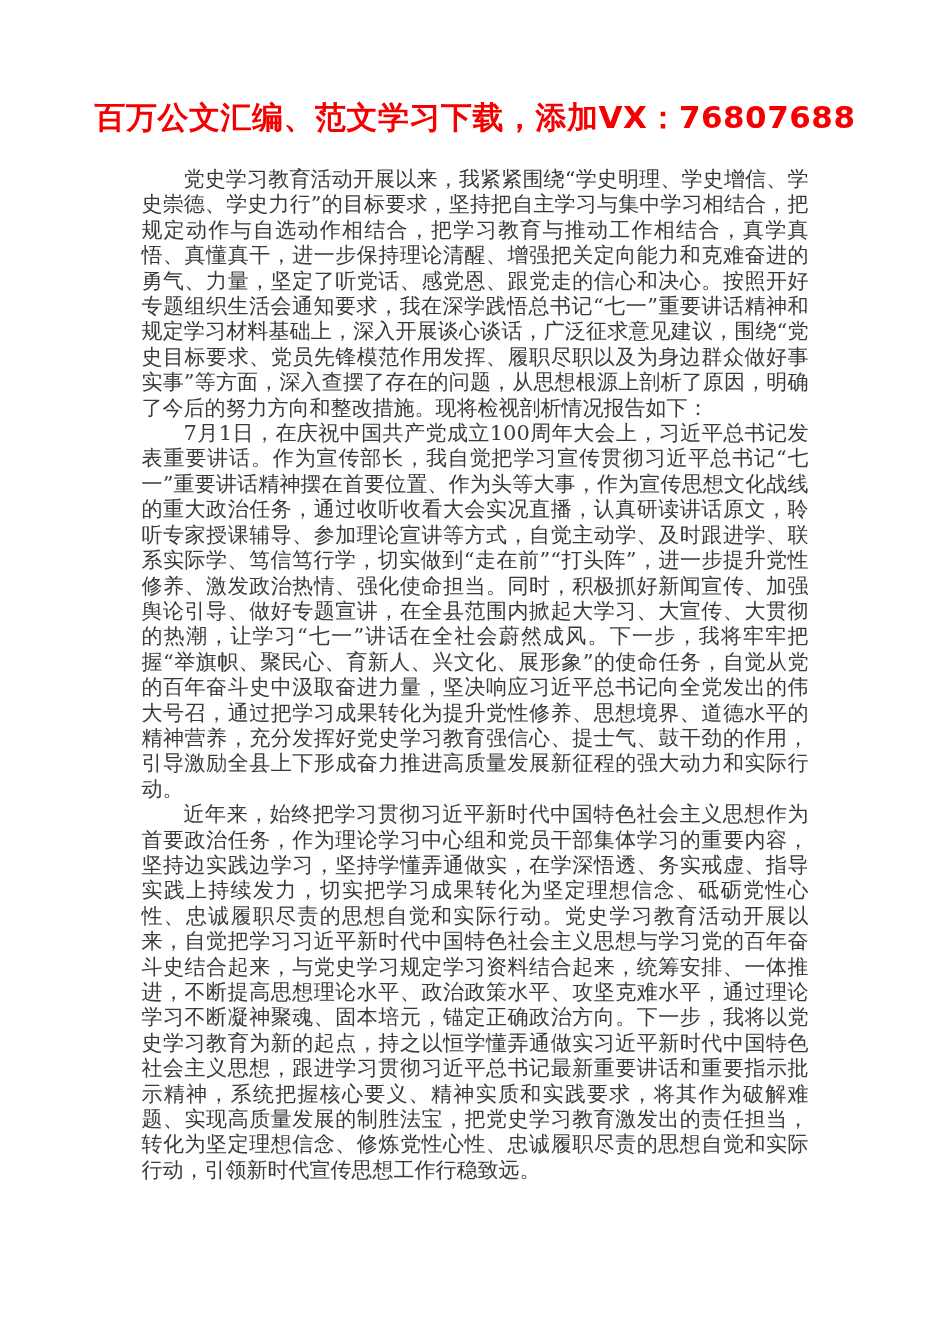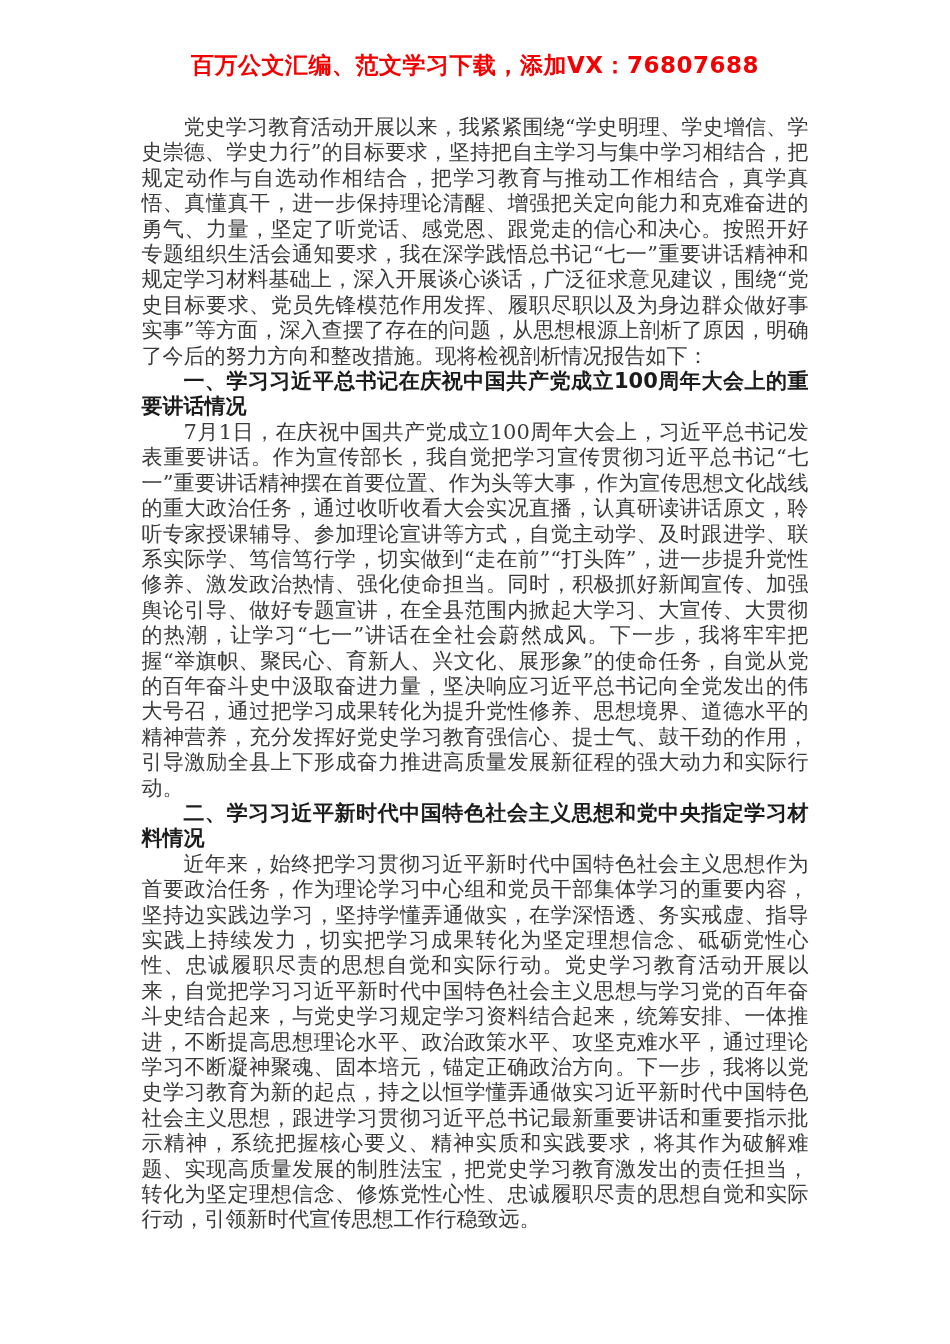--- a/index.html
+++ b/index.html
@@ -13,25 +13,25 @@
     overflow: hidden;
     font-family: "DejaVu Serif", "Liberation Serif", serif;
   }
   .page {
     width: 950px;
     height: 1344px;
     background: #ffffff;
     box-sizing: border-box;
   }
   .promo-header {
-    padding-top: 52px;
+    padding-top: 104px;
     text-align: center;
     font-family: "DejaVu Sans", "Liberation Sans", sans-serif;
     font-weight: 700;
-    font-size: 23px;
+    font-size: 31px;
     line-height: 26px;
     color: #f40000;
     letter-spacing: 0.5px;
   }
   .doc {
     width: 667px;
     margin: 37px auto 12px auto;
     font-size: 21px;
     line-height: 25.4px;
     text-align: justify;
@@ -57,25 +57,23 @@
 <body>
 
 <div class="page">
 
   <div class="promo-header">百万公文汇编、范文学习下载，添加VX：76807688</div>
 
   <div class="doc">
 
     <p>党史学习教育活动开展以来，我紧紧围绕“学史明理、学史增信、学史崇德、学史力行”的目标要求，坚持把自主学习与集中学习相结合，把规定动作与自选动作相结合，把学习教育与推动工作相结合，真学真悟、真懂真干，进一步保持理论清醒、增强把关定向能力和克难奋进的勇气、力量，坚定了听党话、感党恩、跟党走的信心和决心。按照开好专题组织生活会通知要求，我在深学践悟总书记“七一”重要讲话精神和规定学习材料基础上，深入开展谈心谈话，广泛征求意见建议，围绕“党史目标要求、党员先锋模范作用发挥、履职尽职以及为身边群众做好事实事”等方面，深入查摆了存在的问题，从思想根源上剖析了原因，明确了今后的努力方向和整改措施。现将检视剖析情况报告如下：</p>
 
-    <p class="heading">一、学习习近平总书记在庆祝中国共产党成立100周年大会上的重要讲话情况</p>
 
     <p>7月1日，在庆祝中国共产党成立100周年大会上，习近平总书记发表重要讲话。作为宣传部长，我自觉把学习宣传贯彻习近平总书记“七一”重要讲话精神摆在首要位置、作为头等大事，作为宣传思想文化战线的重大政治任务，通过收听收看大会实况直播，认真研读讲话原文，聆听专家授课辅导、参加理论宣讲等方式，自觉主动学、及时跟进学、联系实际学、笃信笃行学，切实做到“走在前”“打头阵”，进一步提升党性修养、激发政治热情、强化使命担当。同时，积极抓好新闻宣传、加强舆论引导、做好专题宣讲，在全县范围内掀起大学习、大宣传、大贯彻的热潮，让学习“七一”讲话在全社会蔚然成风。下一步，我将牢牢把握“举旗帜、聚民心、育新人、兴文化、展形象”的使命任务，自觉从党的百年奋斗史中汲取奋进力量，坚决响应习近平总书记向全党发出的伟大号召，通过把学习成果转化为提升党性修养、思想境界、道德水平的精神营养，充分发挥好党史学习教育强信心、提士气、鼓干劲的作用，引导激励全县上下形成奋力推进高质量发展新征程的强大动力和实际行动。</p>
 
-    <p class="heading">二、学习习近平新时代中国特色社会主义思想和党中央指定学习材料情况</p>
 
     <p>近年来，始终把学习贯彻习近平新时代中国特色社会主义思想作为首要政治任务，作为理论学习中心组和党员干部集体学习的重要内容，坚持边实践边学习，坚持学懂弄通做实，在学深悟透、务实戒虚、指导实践上持续发力，切实把学习成果转化为坚定理想信念、砥砺党性心性、忠诚履职尽责的思想自觉和实际行动。党史学习教育活动开展以来，自觉把学习习近平新时代中国特色社会主义思想与学习党的百年奋斗史结合起来，与党史学习规定学习资料结合起来，统筹安排、一体推进，不断提高思想理论水平、政治政策水平、攻坚克难水平，通过理论学习不断凝神聚魂、固本培元，锚定正确政治方向。下一步，我将以党史学习教育为新的起点，持之以恒学懂弄通做实习近平新时代中国特色社会主义思想，跟进学习贯彻习近平总书记最新重要讲话和重要指示批示精神，系统把握核心要义、精神实质和实践要求，将其作为破解难题、实现高质量发展的制胜法宝，把党史学习教育激发出的责任担当，转化为坚定理想信念、修炼党性心性、忠诚履职尽责的思想自觉和实际行动，引领新时代宣传思想工作行稳致远。</p>
 
 
 
   </div>
 
 </div>
 
 </body></html>

